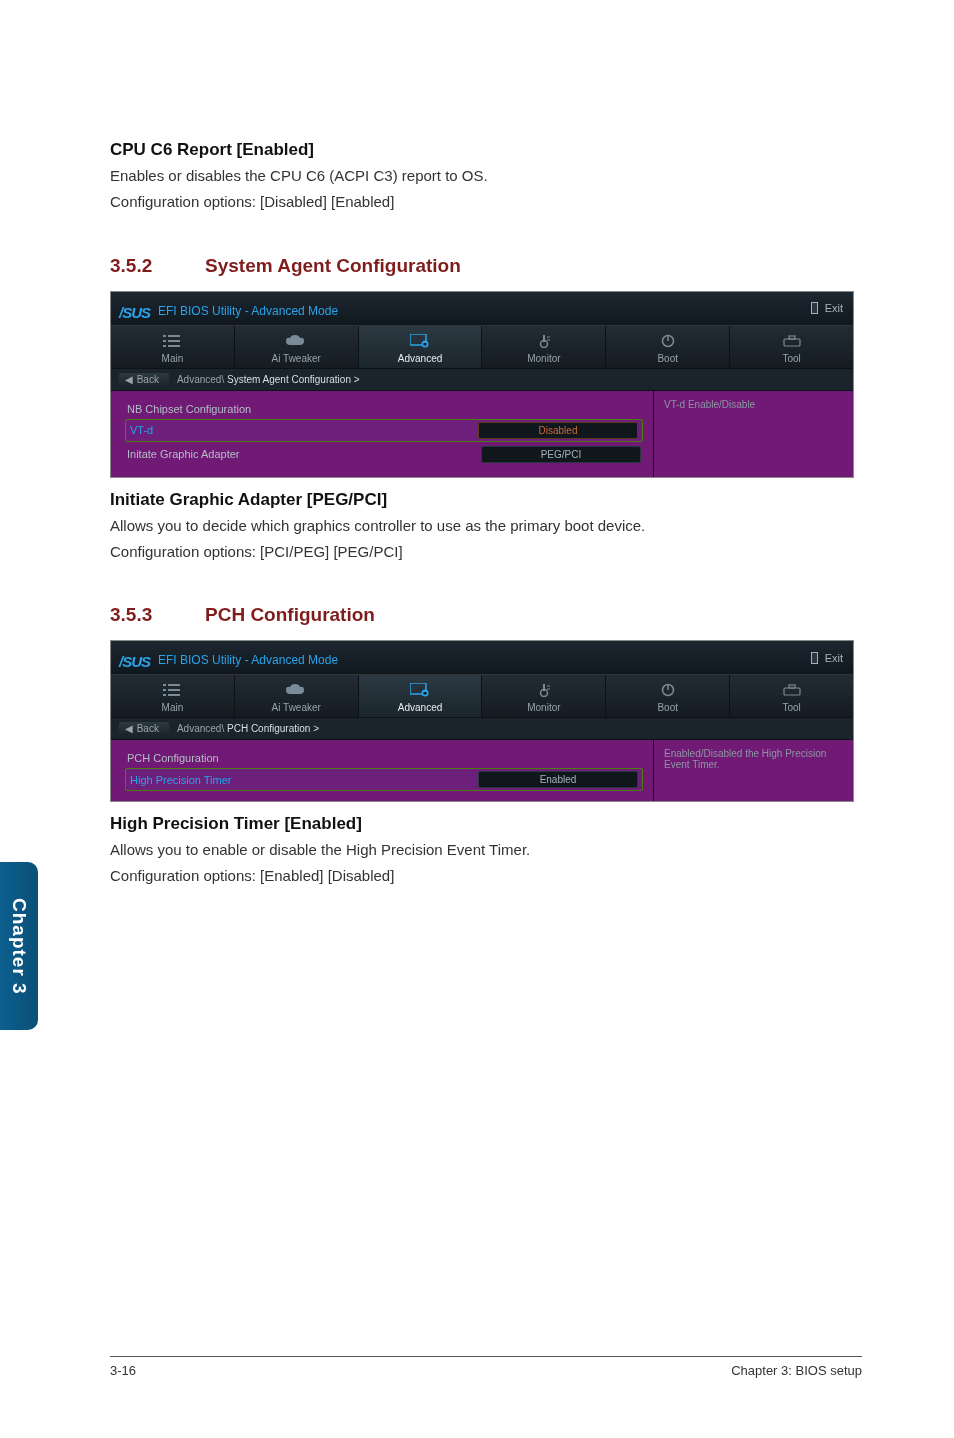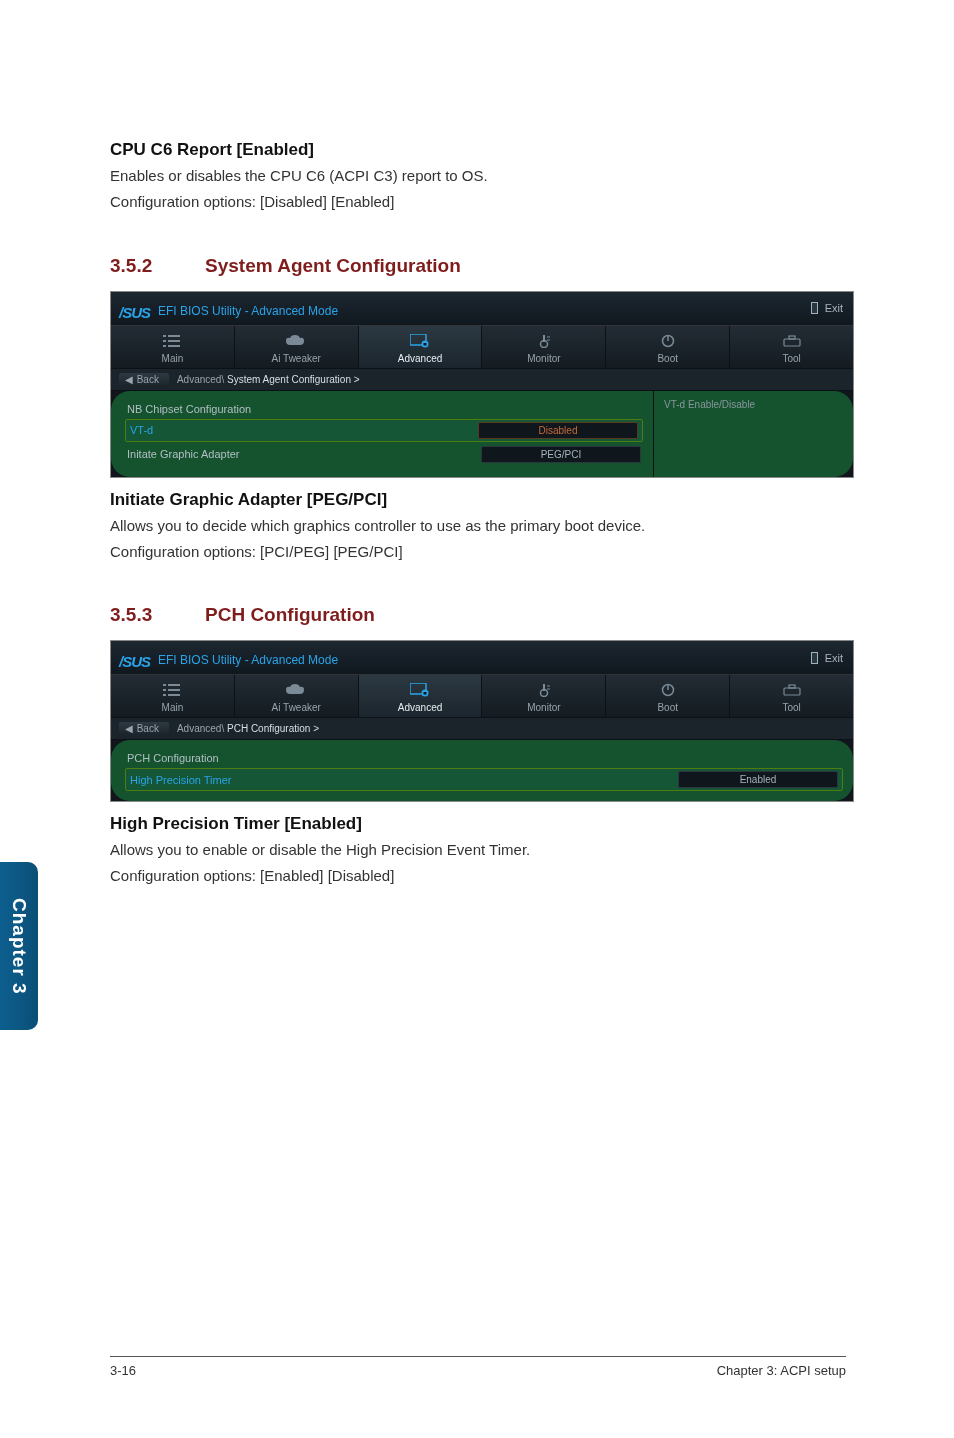--- a/index.html
+++ b/index.html
@@ -115,23 +115,22 @@
     border-radius: 2px;
     display: inline-flex;
     align-items: center;
     gap: 4px;
   }
   .bios .crumb .back .arr { font-size: 10px; }
   .bios .crumb .strong { color: #d8dfe4; }
 
   .bios .panel {
     display: flex;
-    background: #14532d;
+    background: #701a75;
     min-height: 48px;
-    border-radius: 19px;
   }
   .bios .panel .left {
     flex: 1;
     padding: 8px 10px 10px 14px;
   }
   .bios .panel .right {
     width: 200px;
     border-left: 1px solid #0c1216;
     padding: 8px 10px;
     font-size: 10px;
@@ -184,21 +183,21 @@
     font-weight: bold;
     font-size: 19px;
     letter-spacing: 1px;
     transform: rotate(0deg);
   }
 
   .footer {
     position: absolute;
     bottom: 60px;
     left: 110px;
-    right: 108px;
+    right: 92px;
     border-top: 1px solid #555;
     padding-top: 6px;
     font-size: 13px;
     color: #333;
     display: flex;
     justify-content: space-between;
   }
 </style>
 </head>
 <body>
@@ -412,29 +411,30 @@
     <div class="panel">
       <div class="left">
         <div class="row">
             <span class="label">PCH Configuration</span>
           </div>
         <div class="row highlight">
           <span class="label">High Precision Timer</span>
           <span class="val">Enabled</span>
         </div>
       </div>
+      <div class="right">Enabled/Disabled the High Precision Event Timer.</div>
     </div>
   </div>
 
   <h3 class="sub2">High Precision Timer [Enabled]</h3>
   <p class="body">Allows you to enable or disable the High Precision Event Timer.</p>
   <p class="body">Configuration options: [Enabled] [Disabled]</p>
 
 </div>
 
 <div class="sidetab">
   <span>Chapter 3</span>
 </div>
 
 <div class="footer">
   <span>3-16</span>
-  <span>Chapter 3: ACPI setup</span>
+  <span>Chapter 3: BIOS setup</span>
 </div>
 
 </body></html>

